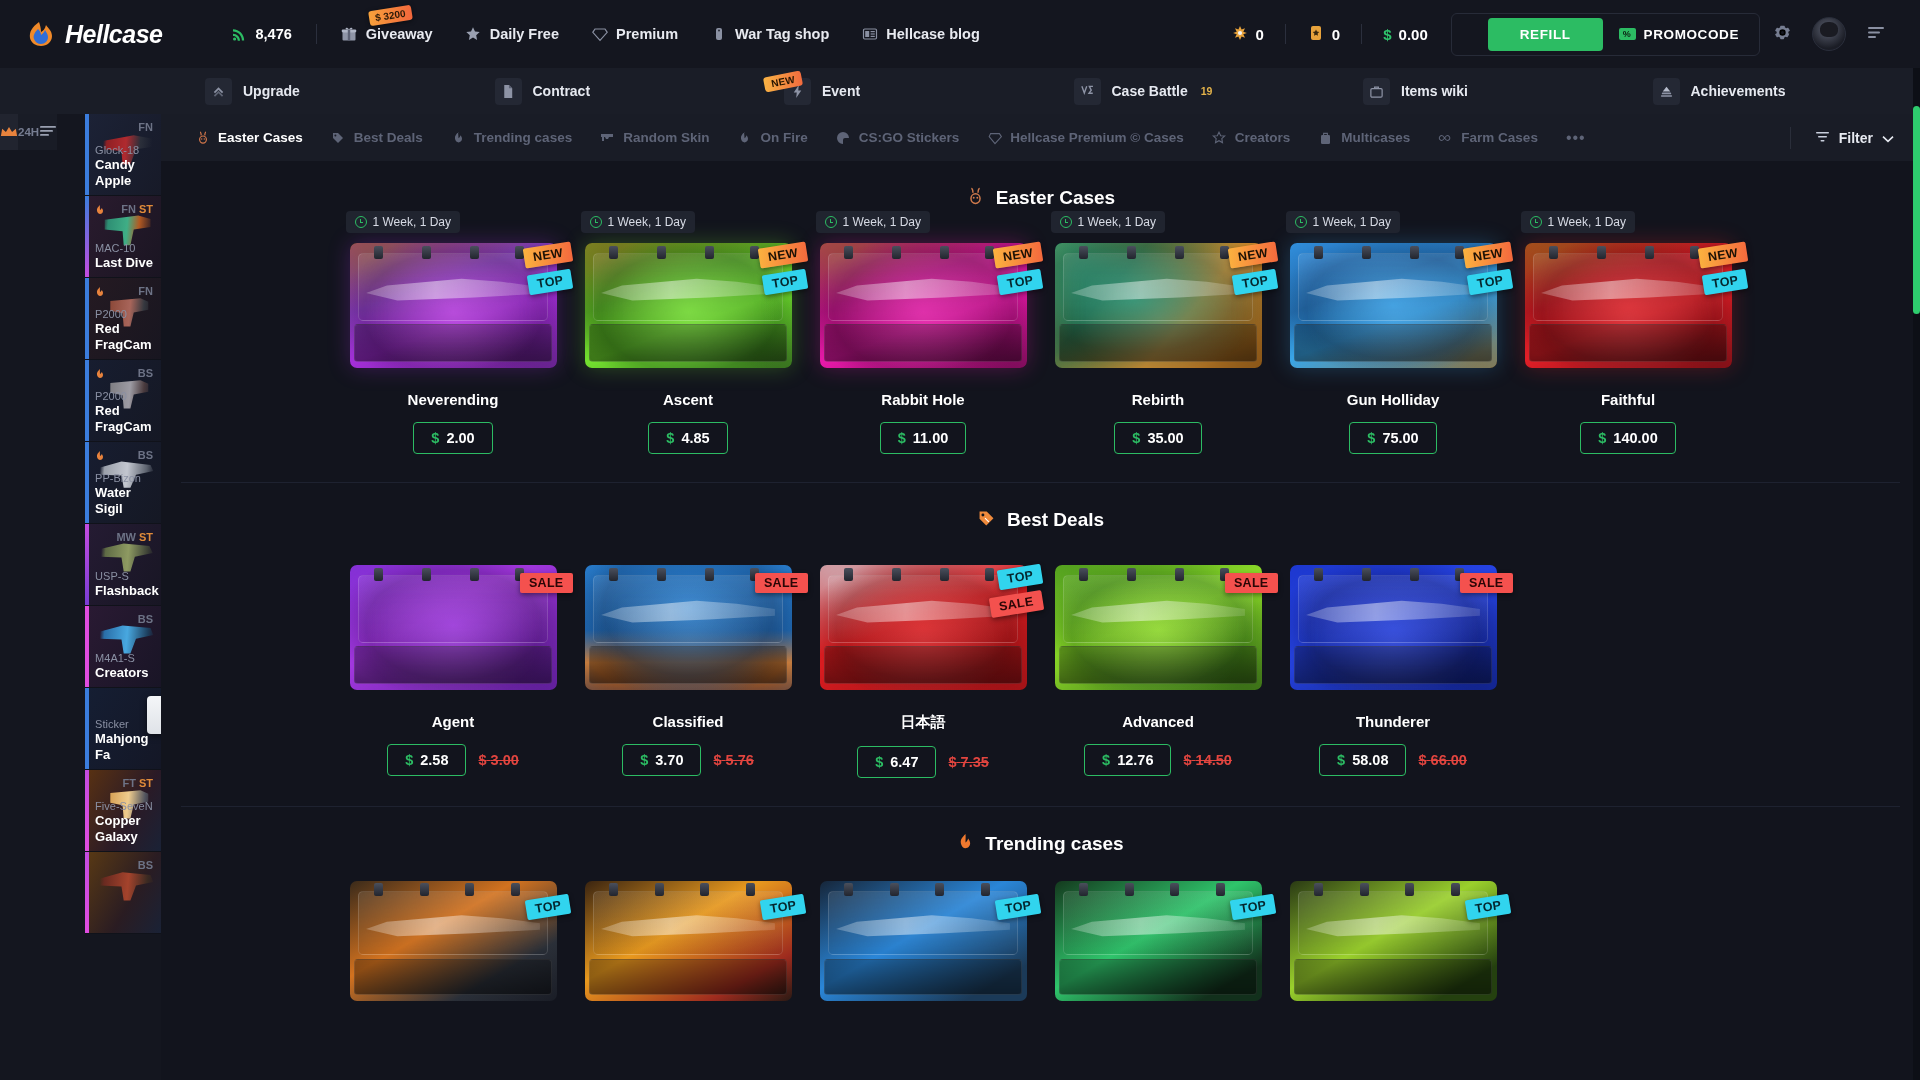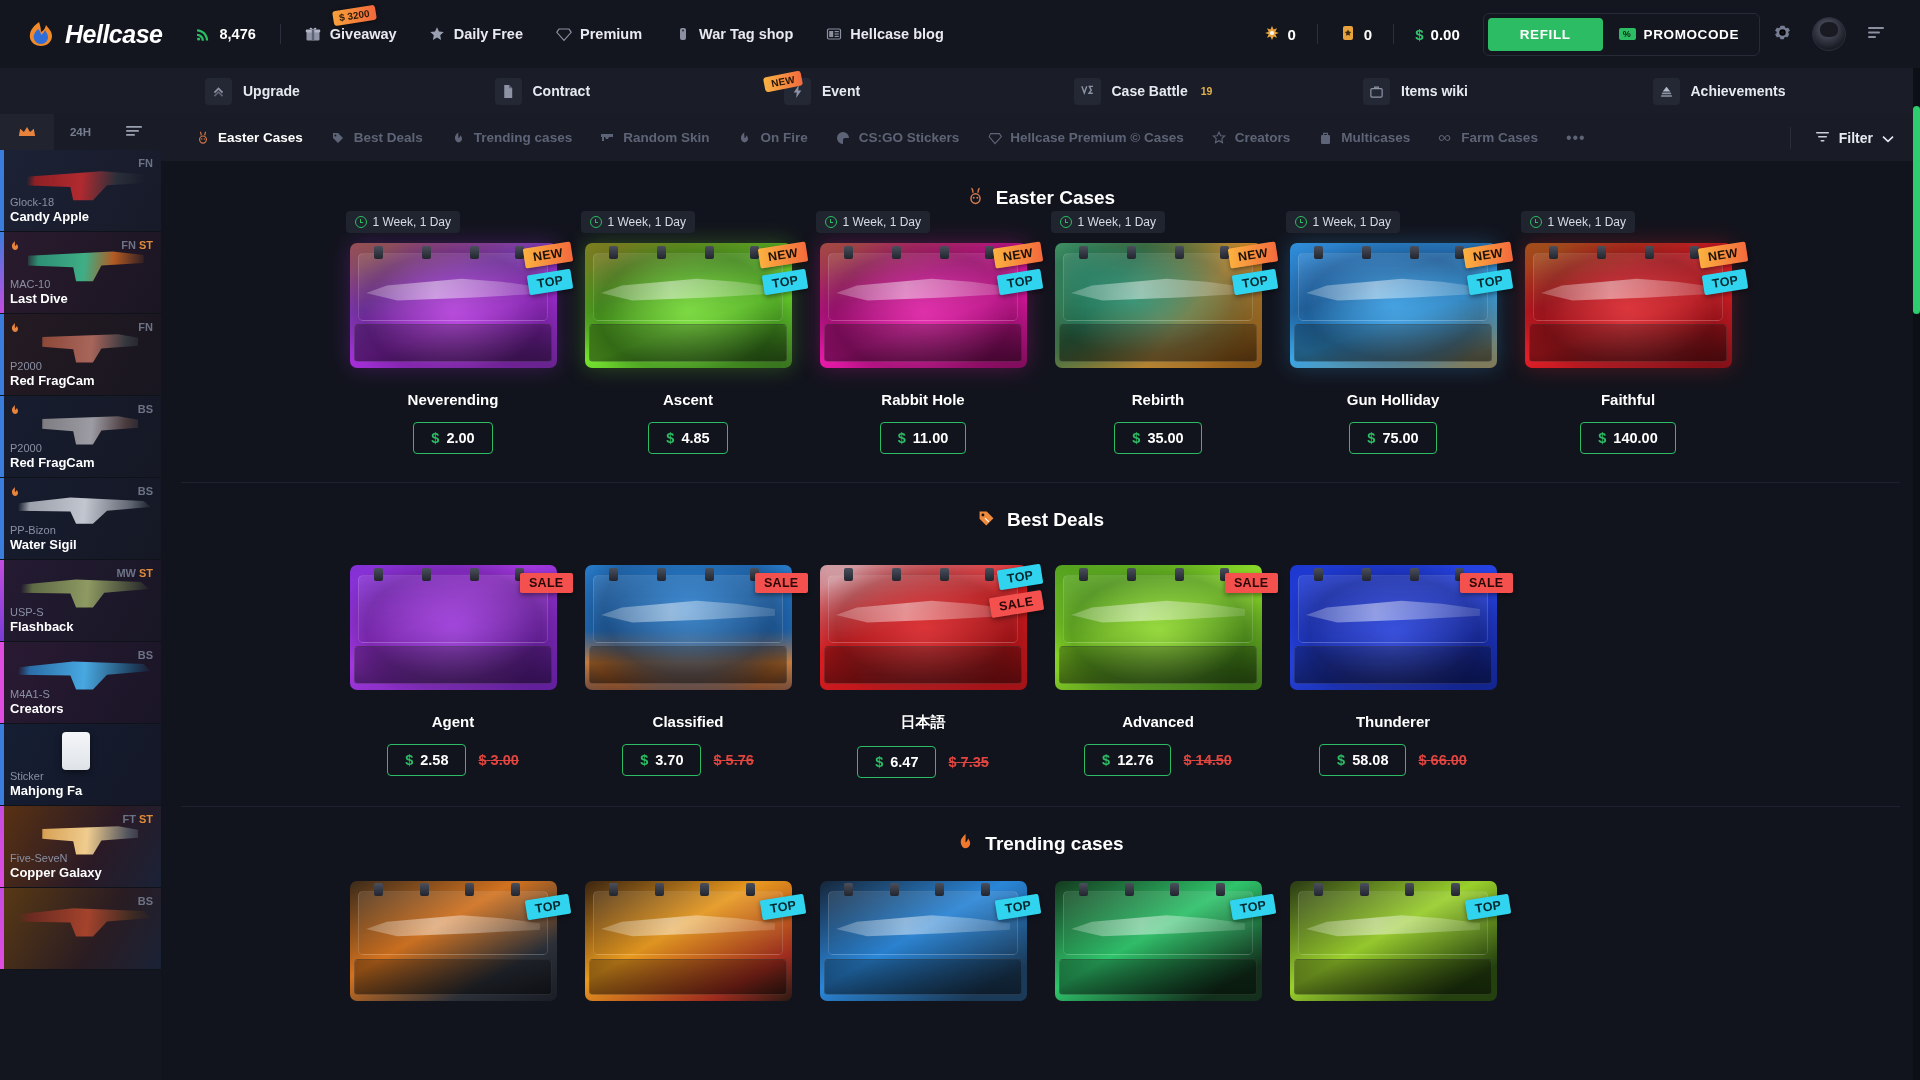--- a/index.html
+++ b/index.html
@@ -13,21 +13,21 @@
   .app { position: relative; width: 1920px; height: 1080px; display: flex; flex-direction: column; }
 
   
   .topbar {
     height: 68px; min-height: 68px;
     background: #14161f;
     display: flex; align-items: center;
     padding: 0 22px 0 26px;
     position: relative; z-index: 30;
   }
-  .logo { display: flex; align-items: center; gap: 9px; margin-right: 16px; }
+  .logo { display: flex; align-items: center; gap: 9px; margin-right: 52px; }
   .logo-mark { width: 30px; height: 28px; position: relative; flex: none; }
   .logo-text { font-size: 25px; font-weight: 700; font-style: italic; letter-spacing: -0.5px; }
 
   .hdr-nav { display: flex; align-items: center; gap: 0; }
   .hdr-item {
     display: flex; align-items: center; gap: 8px;
     padding: 0 16px; height: 68px;
     font-size: 14.5px; font-weight: 700; color: #e8eaf0;
     cursor: pointer; position: relative; white-space: nowrap;
   }
@@ -57,20 +57,21 @@
   .act-wrap {
     display: flex; align-items: center; gap: 0;
     border: 1px solid #272b38; border-radius: 6px;
     margin-left: 10px; padding: 4px;
   }
   .btn-refill {
     background: #2cbc63; color: #fff; border: none;
     font-size: 13.5px; font-weight: 700; letter-spacing: .6px;
     padding: 9px 32px; border-radius: 4px; cursor: pointer;
     font-family: inherit;
+    margin-left: 32px;
   }
   .btn-promo {
     display: flex; align-items: center; gap: 8px;
     padding: 9px 16px; font-size: 13.5px; font-weight: 700;
     letter-spacing: .6px; color: #fff; cursor: pointer;
   }
   .promo-ic {
     width: 17px; height: 12px; background: #2cbc63; border-radius: 2px;
     display: inline-flex; align-items: center; justify-content: center;
     font-size: 9px; color: #0c2414; font-weight: 700;
@@ -106,21 +107,21 @@
   }
   .sup-count {
     color: #e4b34a; font-size: 10.5px; font-weight: 700;
     vertical-align: super; margin-left: 2px;
   }
 
   
   .body-row { flex: 1; display: flex; min-height: 0; }
 
   
-  .sidebar { width: 161px; flex: none; background: #14161f; display: flex; flex-direction: column; }
+  .sidebar { width: 161px; flex: none; background: #14161f; display: flex; flex-direction: row; gap: 28px; }
   .sb-head { height: 36px; display: flex; align-items: stretch; background: #191c26; }
   .sb-tab {
     flex: 1; display: flex; align-items: center; justify-content: center;
     font-size: 11.5px; font-weight: 700; color: #767d91; cursor: pointer;
   }
   .sb-tab.active { background: #21242f; color: #e8833d; }
   .sb-list { flex: 1; overflow: hidden; }
   .sb-item {
     height: 82px; position: relative; overflow: hidden;
     border-bottom: 1px solid #10121a; cursor: pointer;

